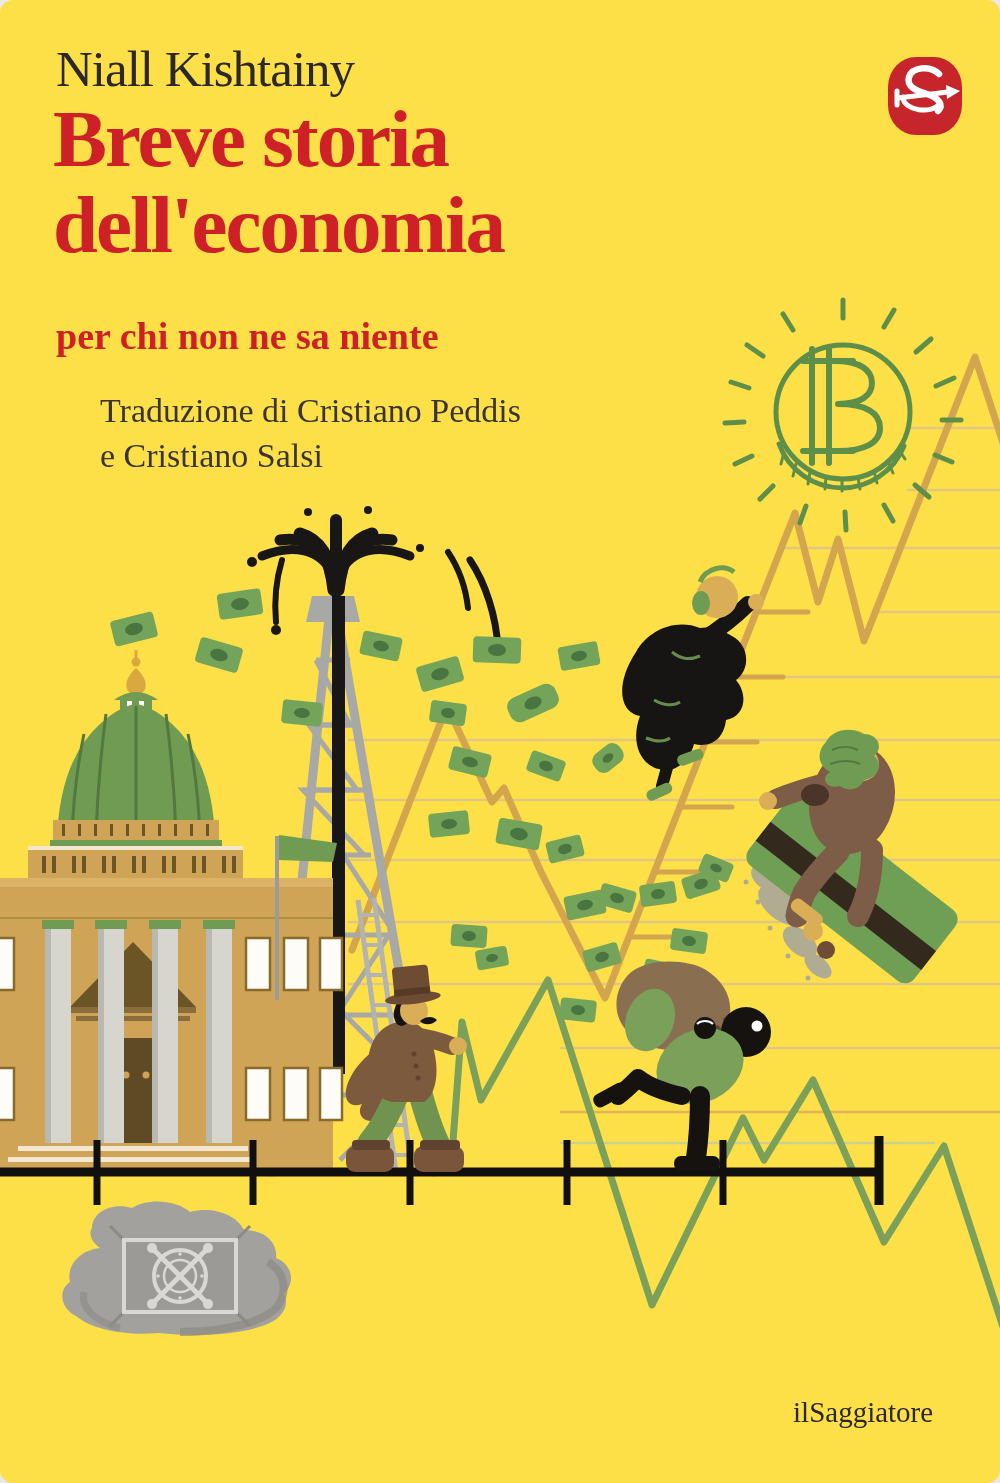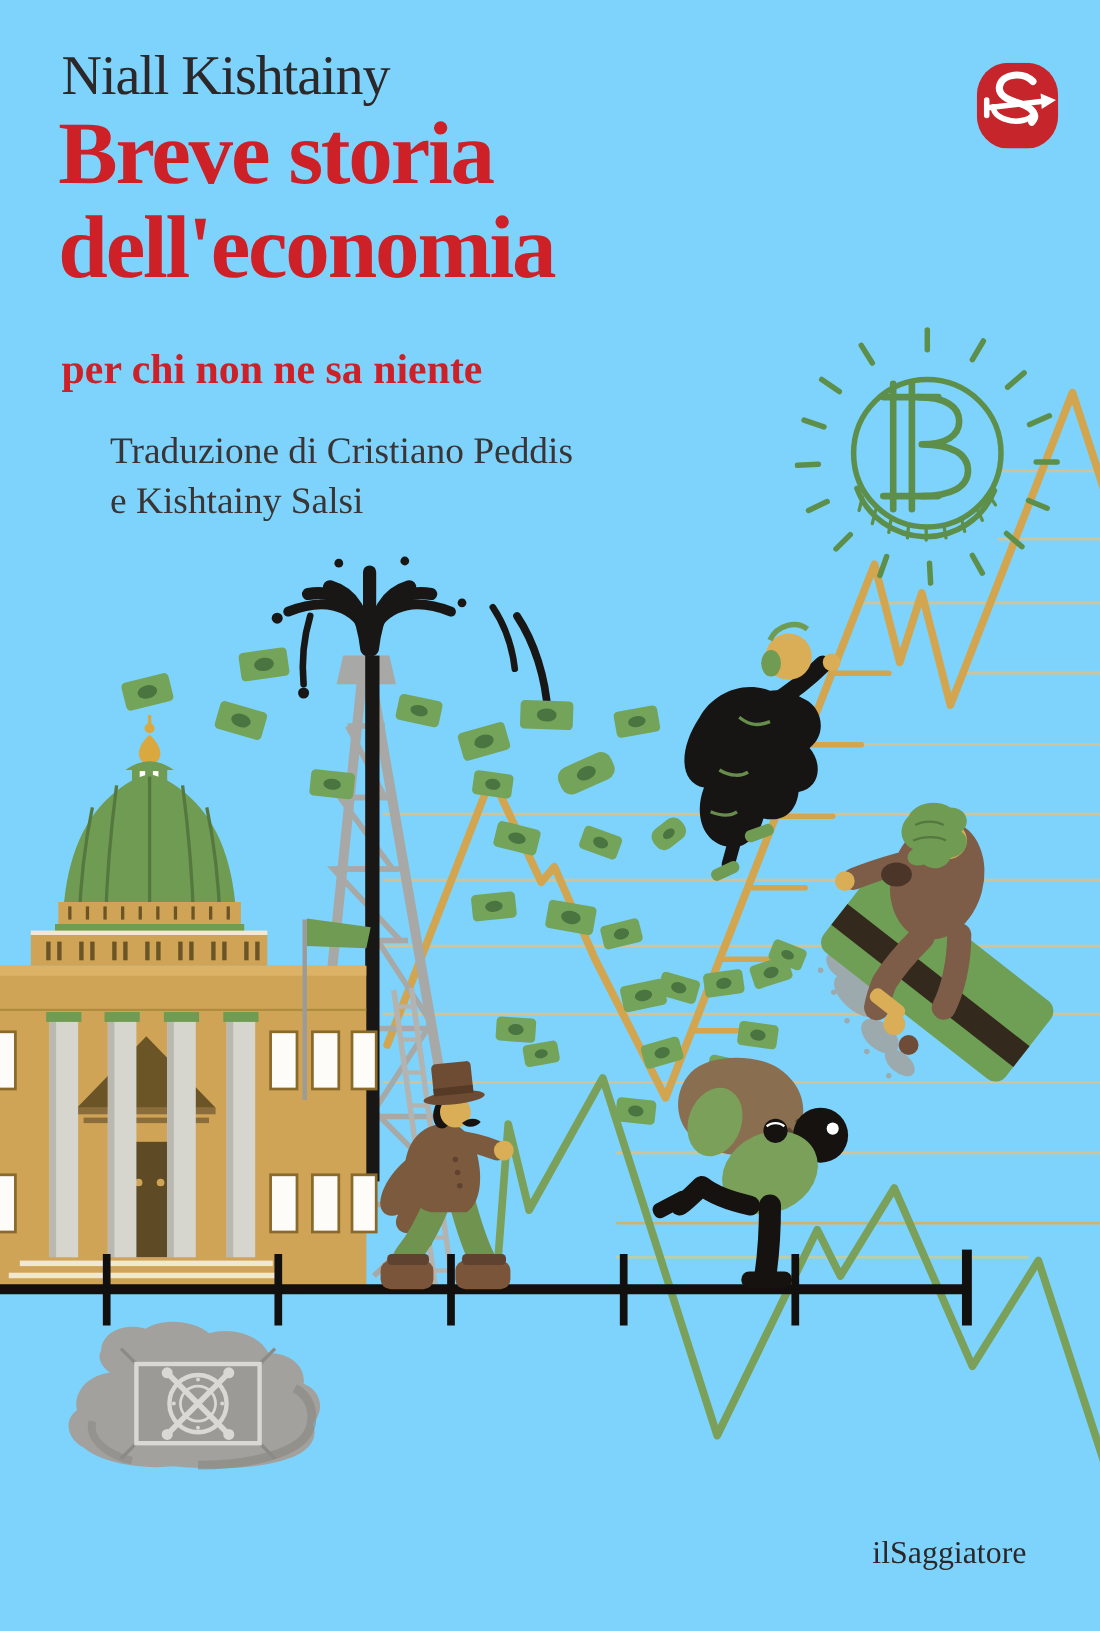--- a/index.html
+++ b/index.html
@@ -1,17 +1,17 @@
 <!DOCTYPE html>
 <html><head>
 <meta charset="utf-8">
 <style>
   html,body{margin:0;padding:0;background:#e8e8e8;}
-  .page{position:relative;width:1000px;height:1483px;background:#7dd3fc;overflow:hidden;
-        font-family:"Liberation Serif",serif;}
+  .page{position:relative;width:1000px;height:1483px;background:#fde047;overflow:hidden;
+        font-family:"Liberation Serif",serif;border-radius:13px;}
   .author{position:absolute;left:56px;top:40px;font-size:51px;color:#2c2829;letter-spacing:-1px;}
   .title{position:absolute;left:53px;top:96px;font-size:81px;font-weight:700;color:#cd2127;
          line-height:86px;letter-spacing:-2px;}
   .subtitle{position:absolute;left:56px;top:298px;font-size:38px;font-weight:700;color:#cd2127;margin-top:16px;}
   .translation{position:absolute;left:56px;top:388px;font-size:34px;color:#3a3534;line-height:45px;margin-left:44px;}
   .publisher{position:absolute;left:793px;top:1396px;font-size:29px;color:#2b2727;}
   .publisher .bold{font-weight:400;}
   .logo{position:absolute;left:888px;top:57px;}
   svg{display:block;}
   .art{position:absolute;left:0;top:0;}
@@ -520,21 +520,21 @@
   </svg>
 
   <div class="author">Niall Kishtainy</div>
   <div class="title">
     <div>Breve storia</div>
     <div>dell'economia</div>
   </div>
   <div class="subtitle">per chi non ne sa niente</div>
   <div class="translation">
     <div>Traduzione di Cristiano Peddis</div>
-    <div>e Kishtainy Salsi</div>
+    <div>e Cristiano Salsi</div>
   </div>
 
   <div class="logo">
     <svg width="74" height="78" viewBox="0 0 74 78">
       <rect x="0" y="0" width="74" height="78" rx="28" ry="30" fill="#c6252b"></rect>
       <path d="M51,17 C42,8 24,10 21,20 C18,30 29,34 39,37 C51,41 56,48 50,54" stroke="#ffffff" stroke-width="6.5" fill="none" stroke-linecap="round"></path>
       <path d="M15,40 C15,54 45,58 52,46" stroke="#ffffff" stroke-width="5" fill="none" stroke-linecap="round"></path>
       <line x1="10" y1="41" x2="60" y2="35" stroke="#ffffff" stroke-width="5"></line>
       <line x1="9" y1="34" x2="9" y2="48" stroke="#ffffff" stroke-width="5" stroke-linecap="round"></line>
       <polygon points="58,28 72,34 59,42" fill="#ffffff"></polygon>

